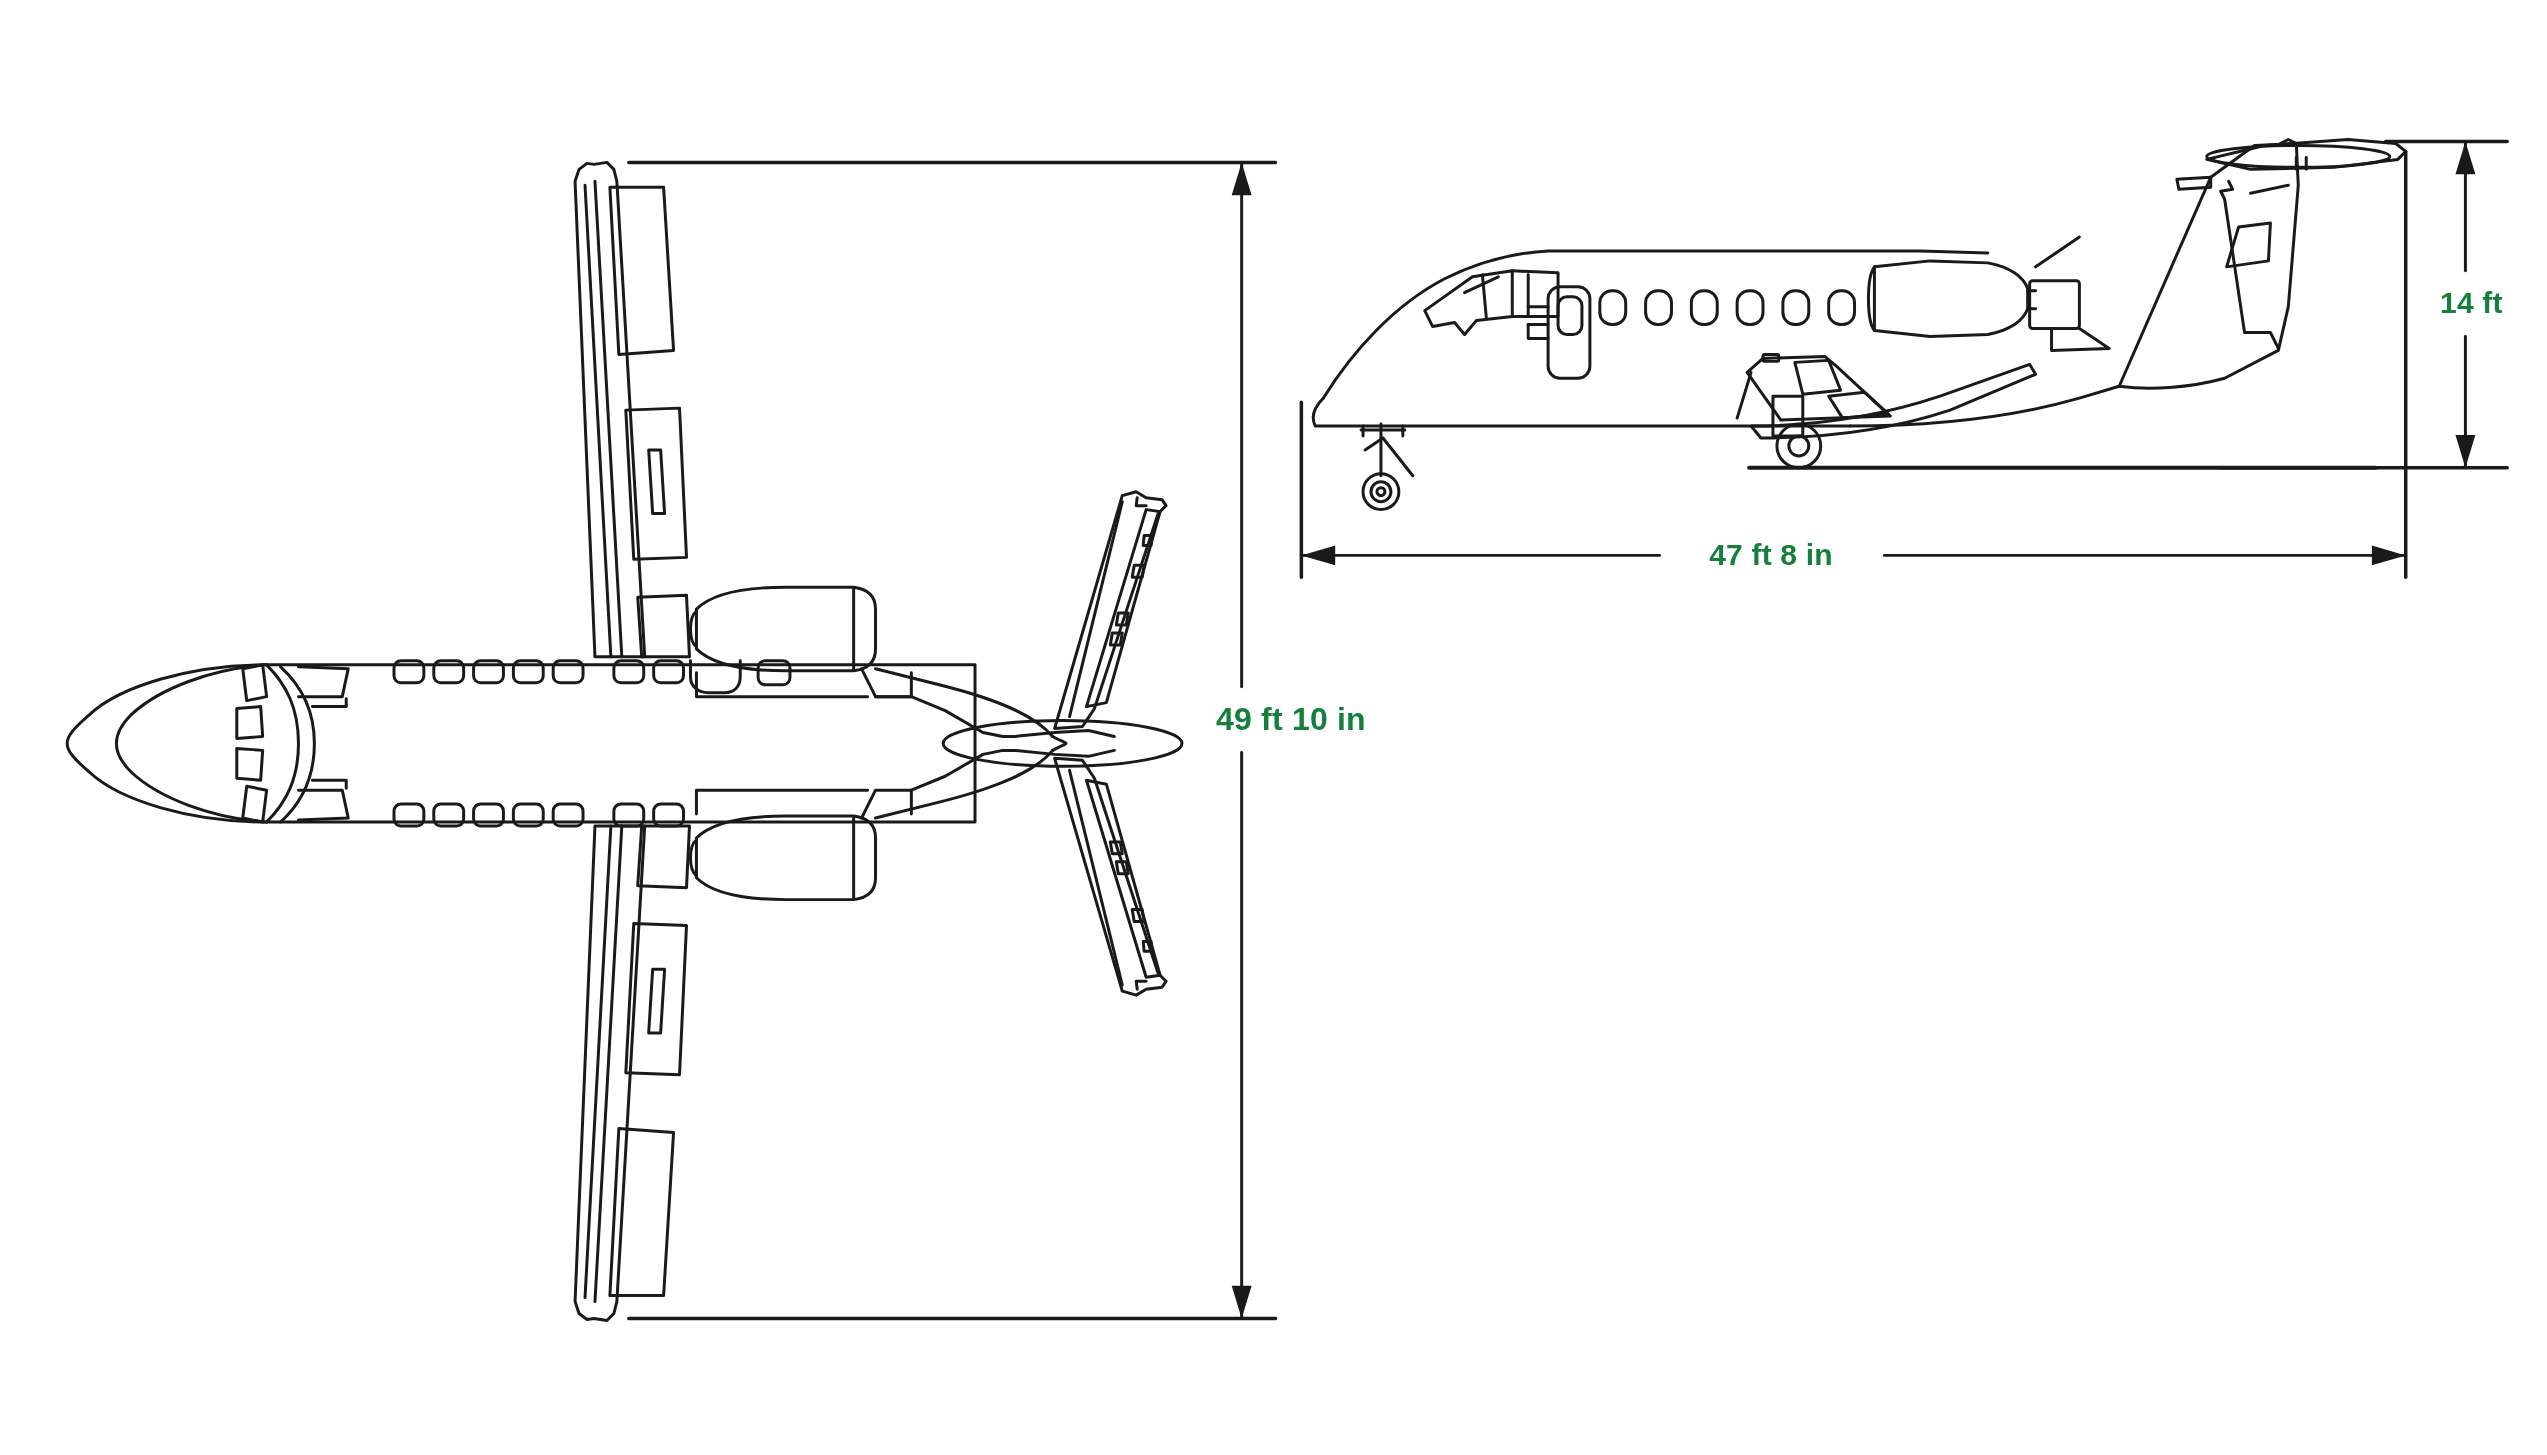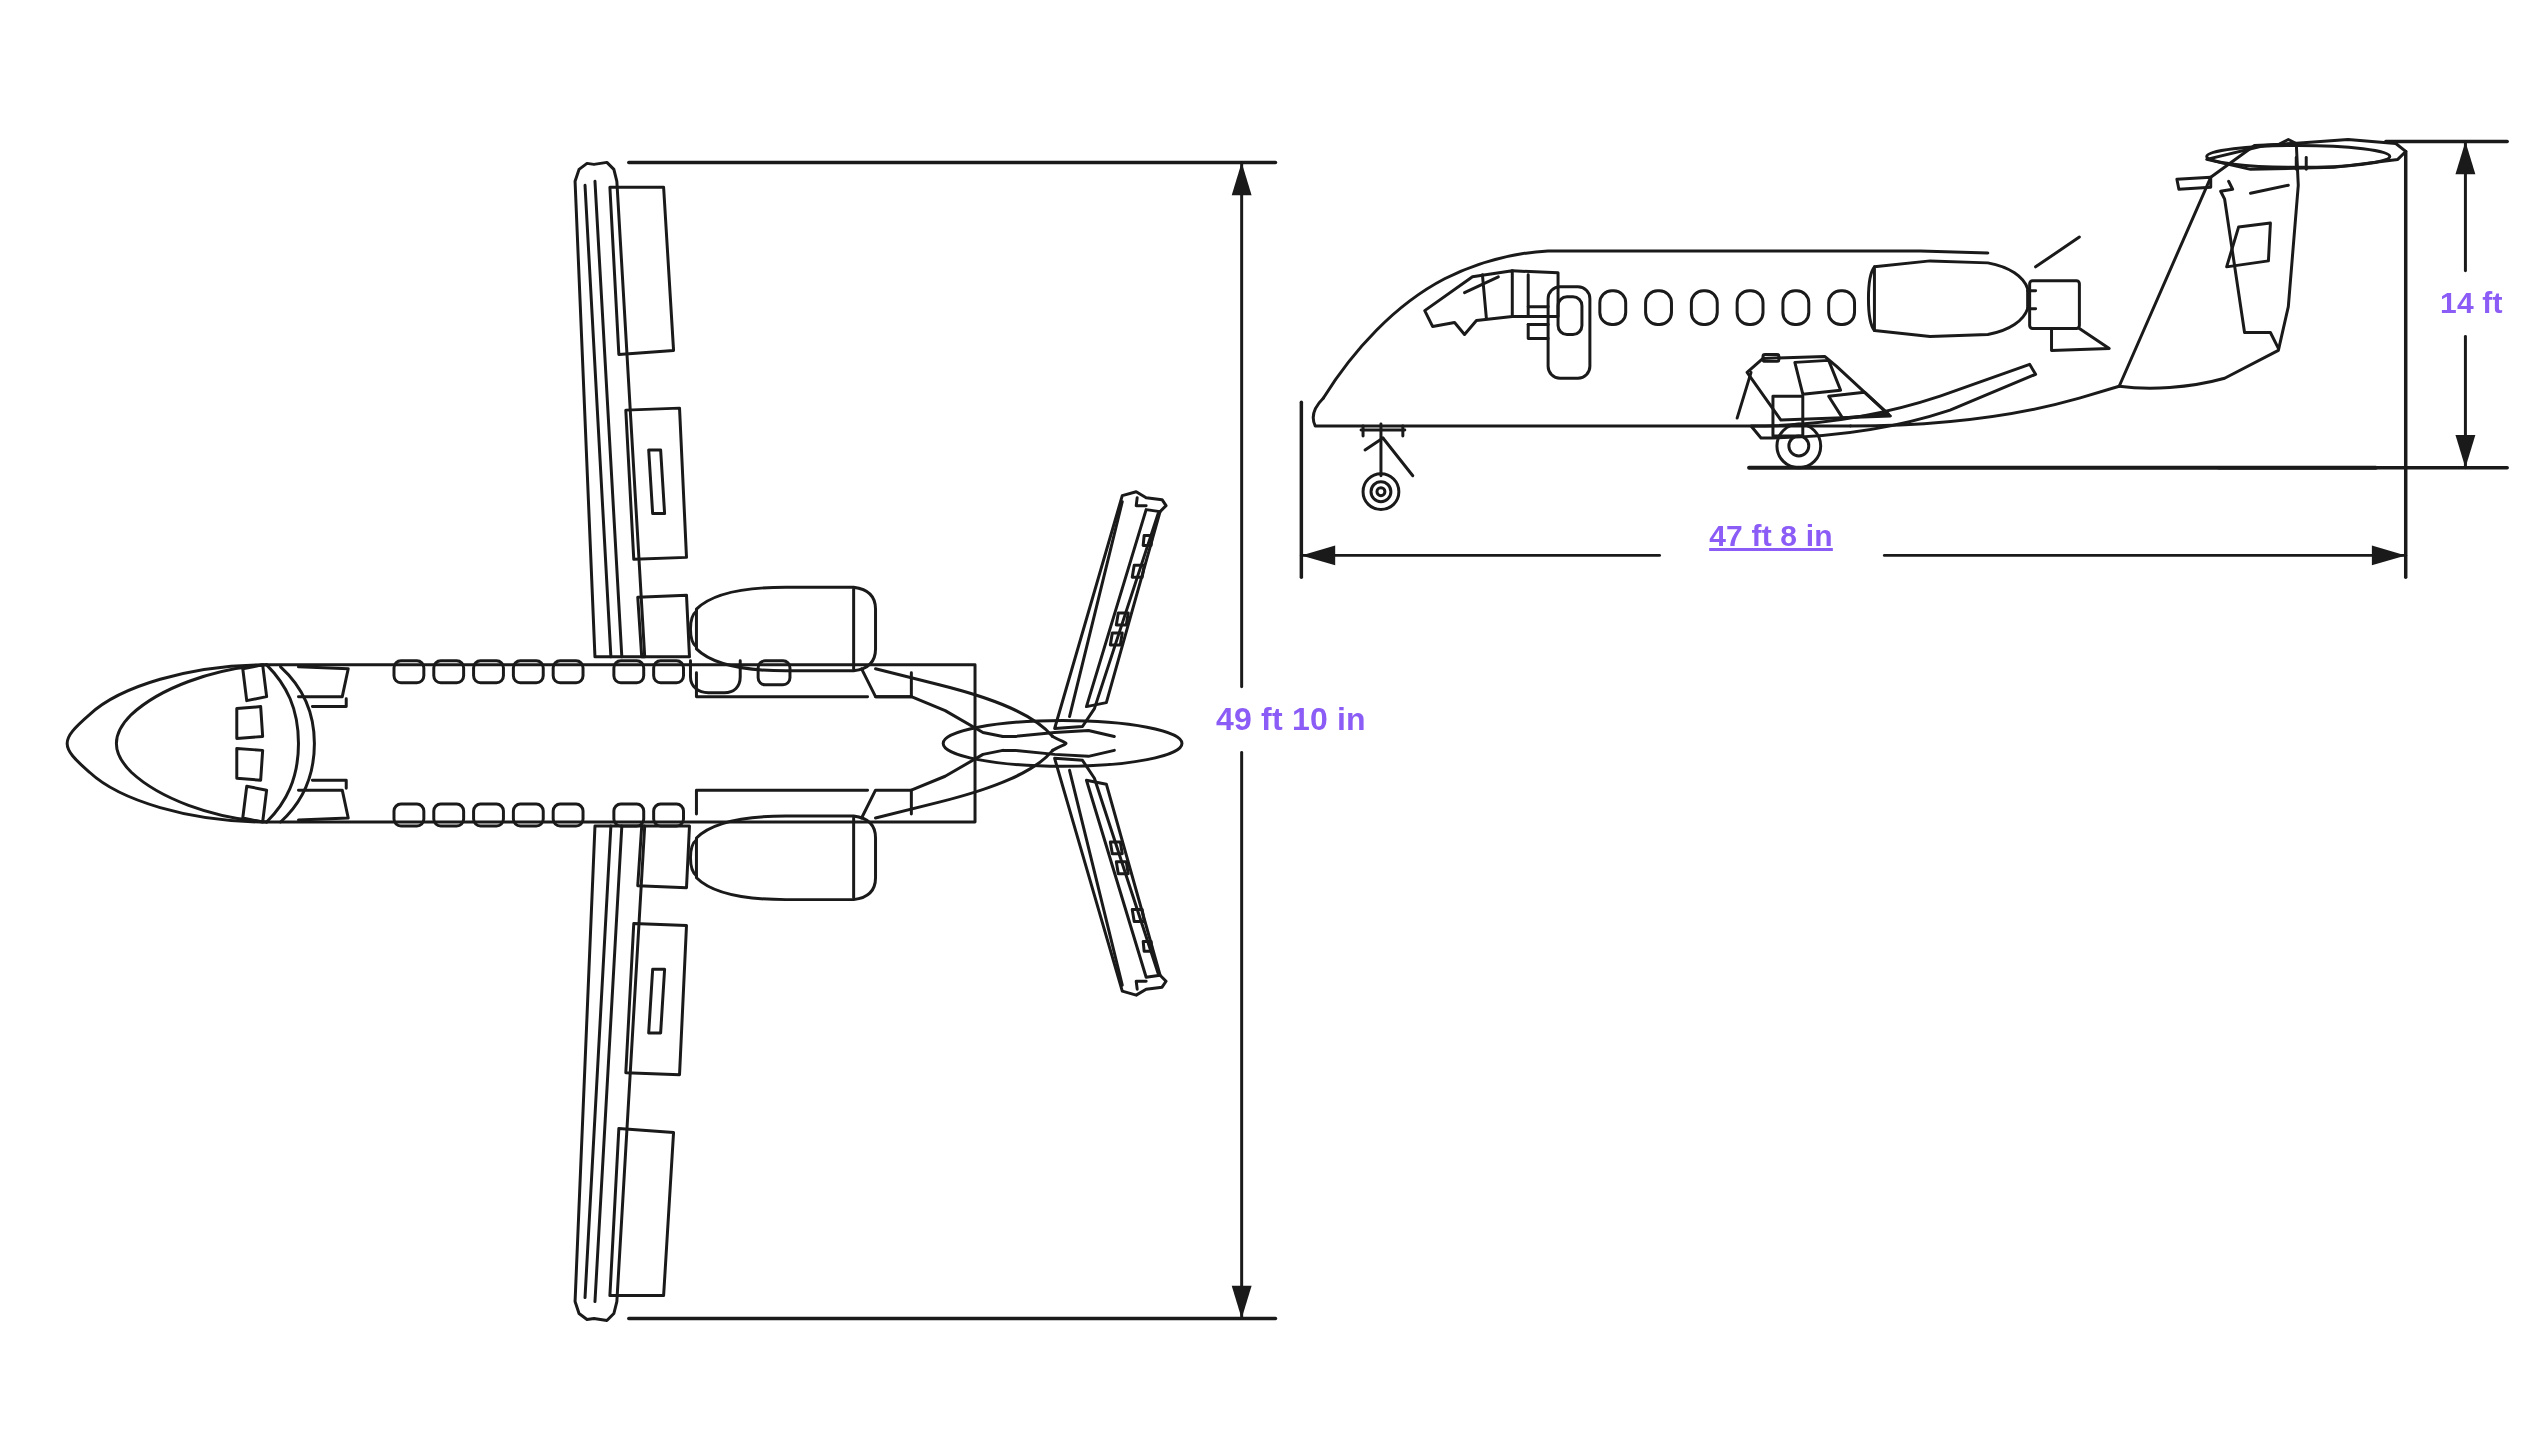--- a/index.html
+++ b/index.html
@@ -24,36 +24,35 @@
     top: 0;
     left: 0;
     width: 2547px;
     height: 1456px;
     display: block;
   }
   .dim-label {
     position: absolute;
     font-family: "Liberation Sans", sans-serif;
     font-weight: bold;
-    color: #8b5cf6;
+    color: #15803d;
     white-space: nowrap;
     letter-spacing: 0.2px;
   }
   #label-wingspan {
     left: 1216px;
     top: 719px;
     font-size: 32px;
     transform: translateY(-50%);
   }
   #label-length {
     left: 1771px;
-    top: 536px;
+    top: 555px;
     font-size: 30px;
     transform: translate(-50%, -50%);
-    text-decoration: underline;
   }
   #label-height {
     left: 2440px;
     top: 303px;
     font-size: 30px;
     transform: translateY(-50%);
   }
 </style>
 </head>
 <body>

